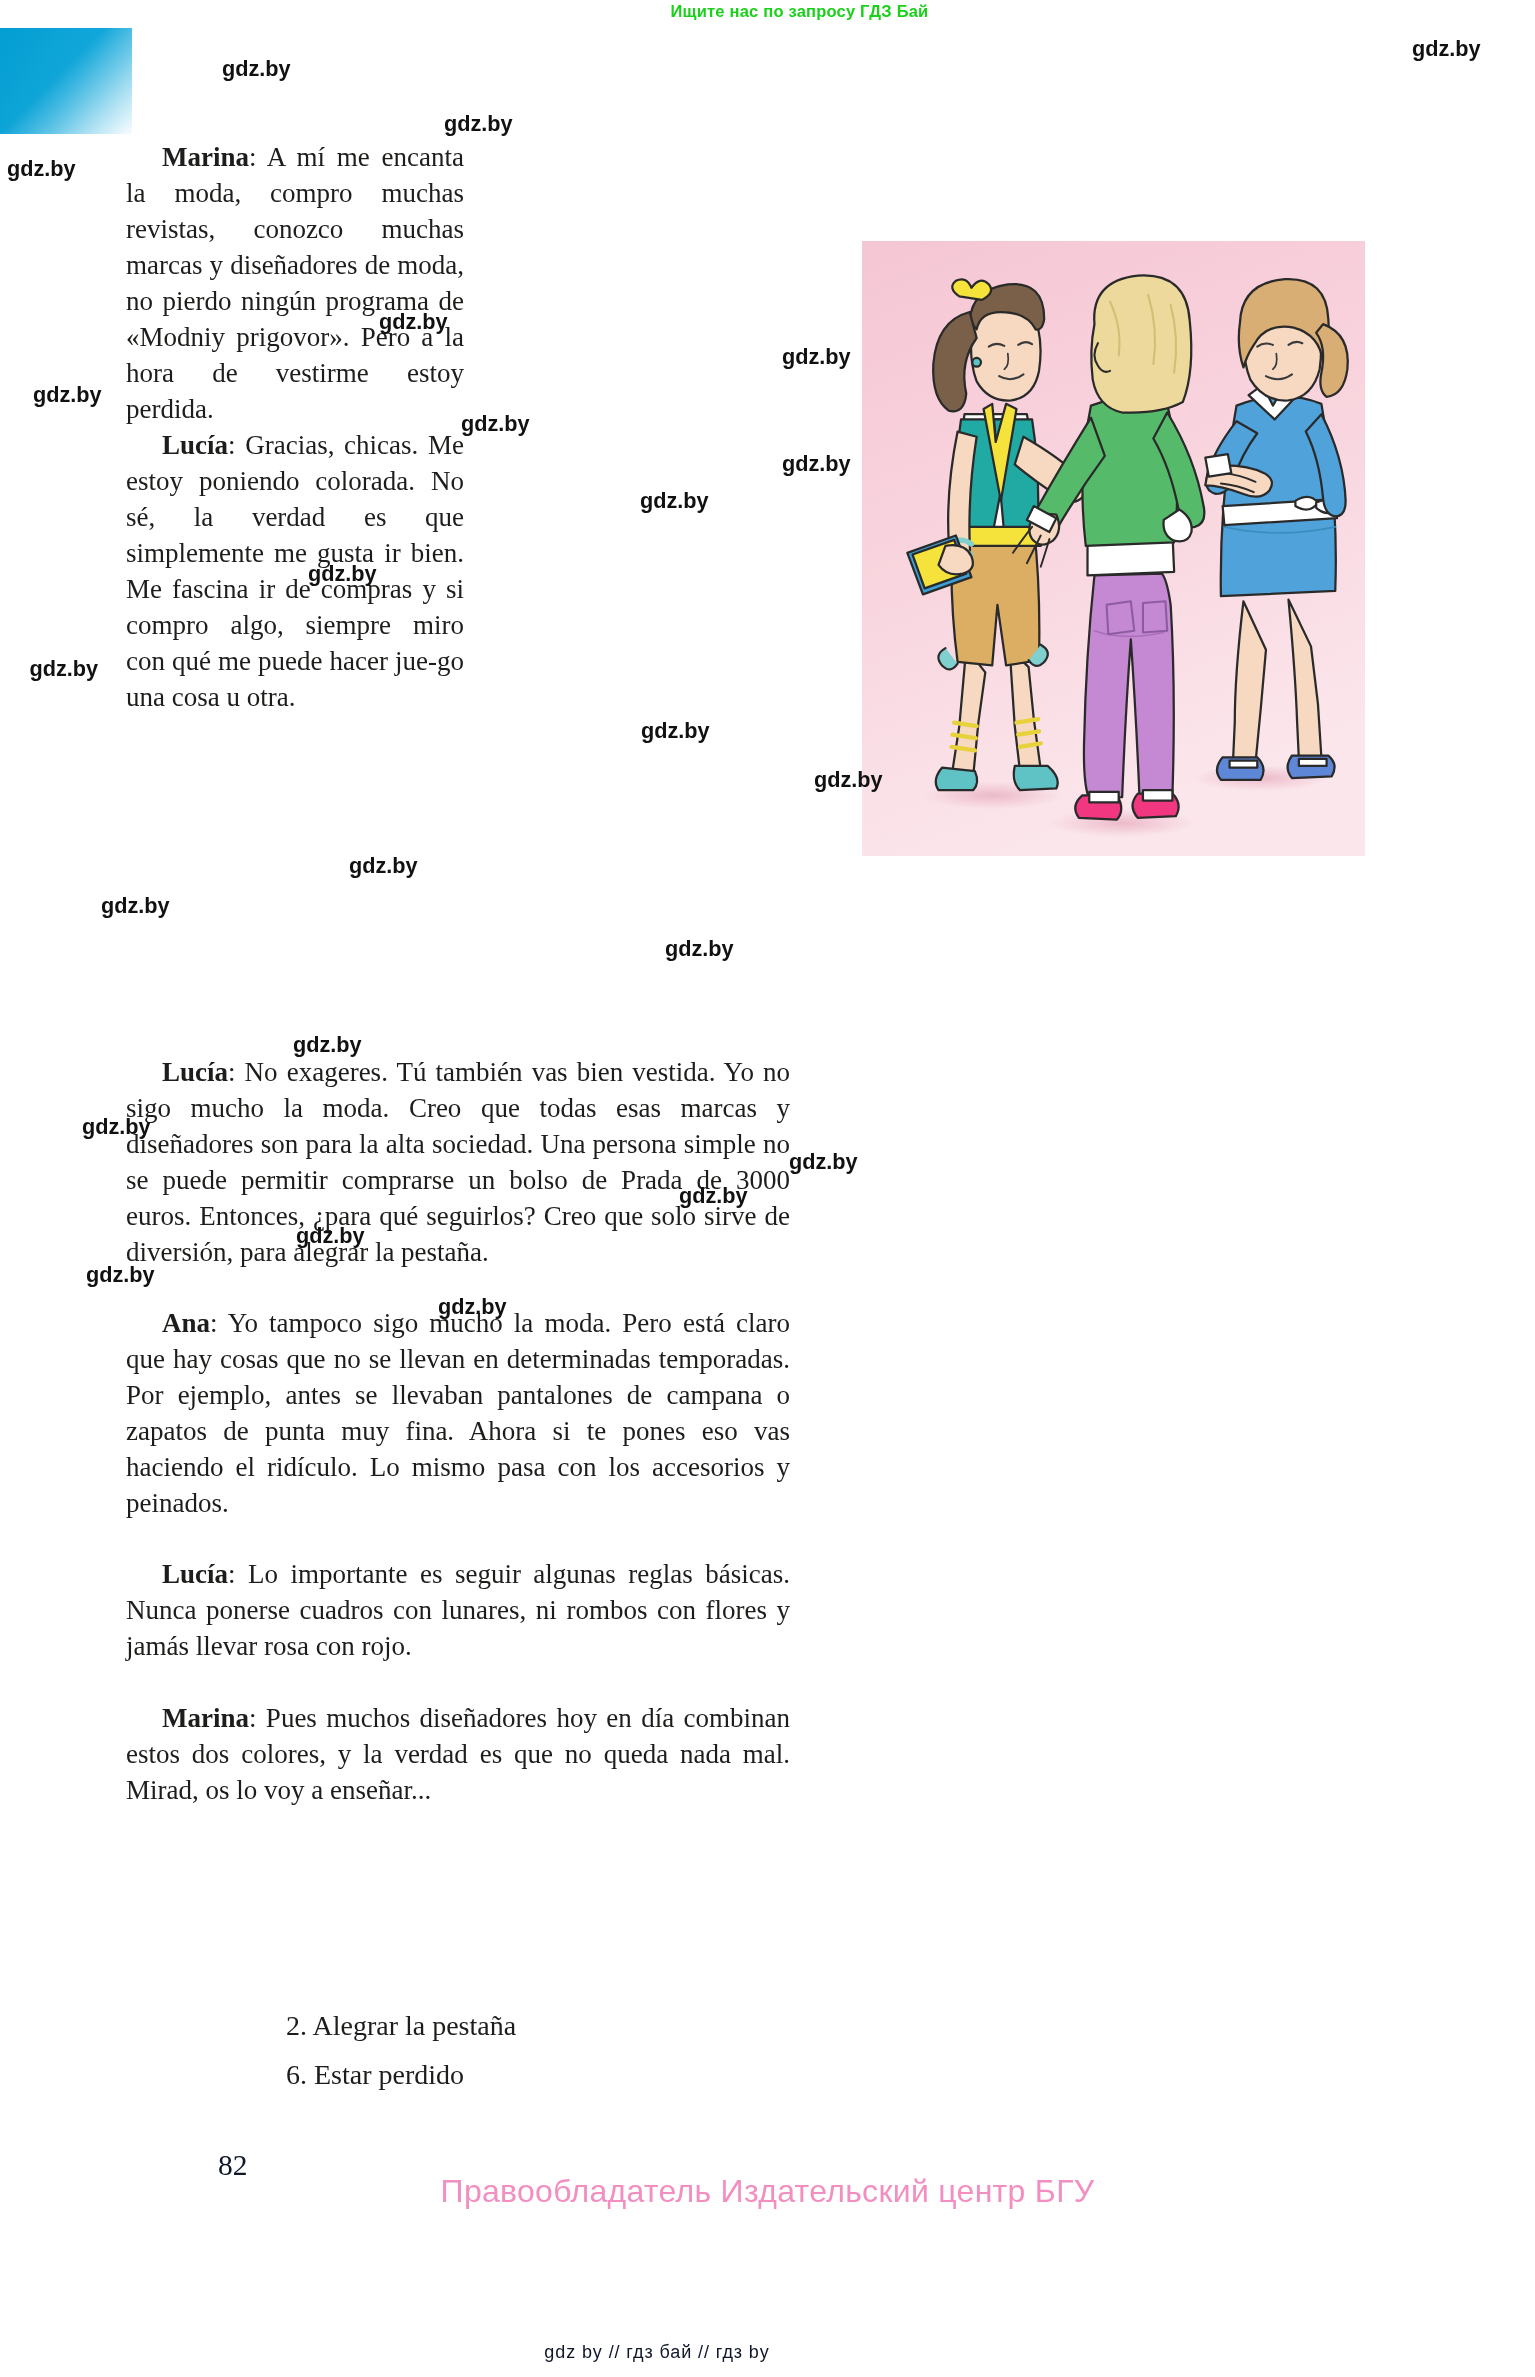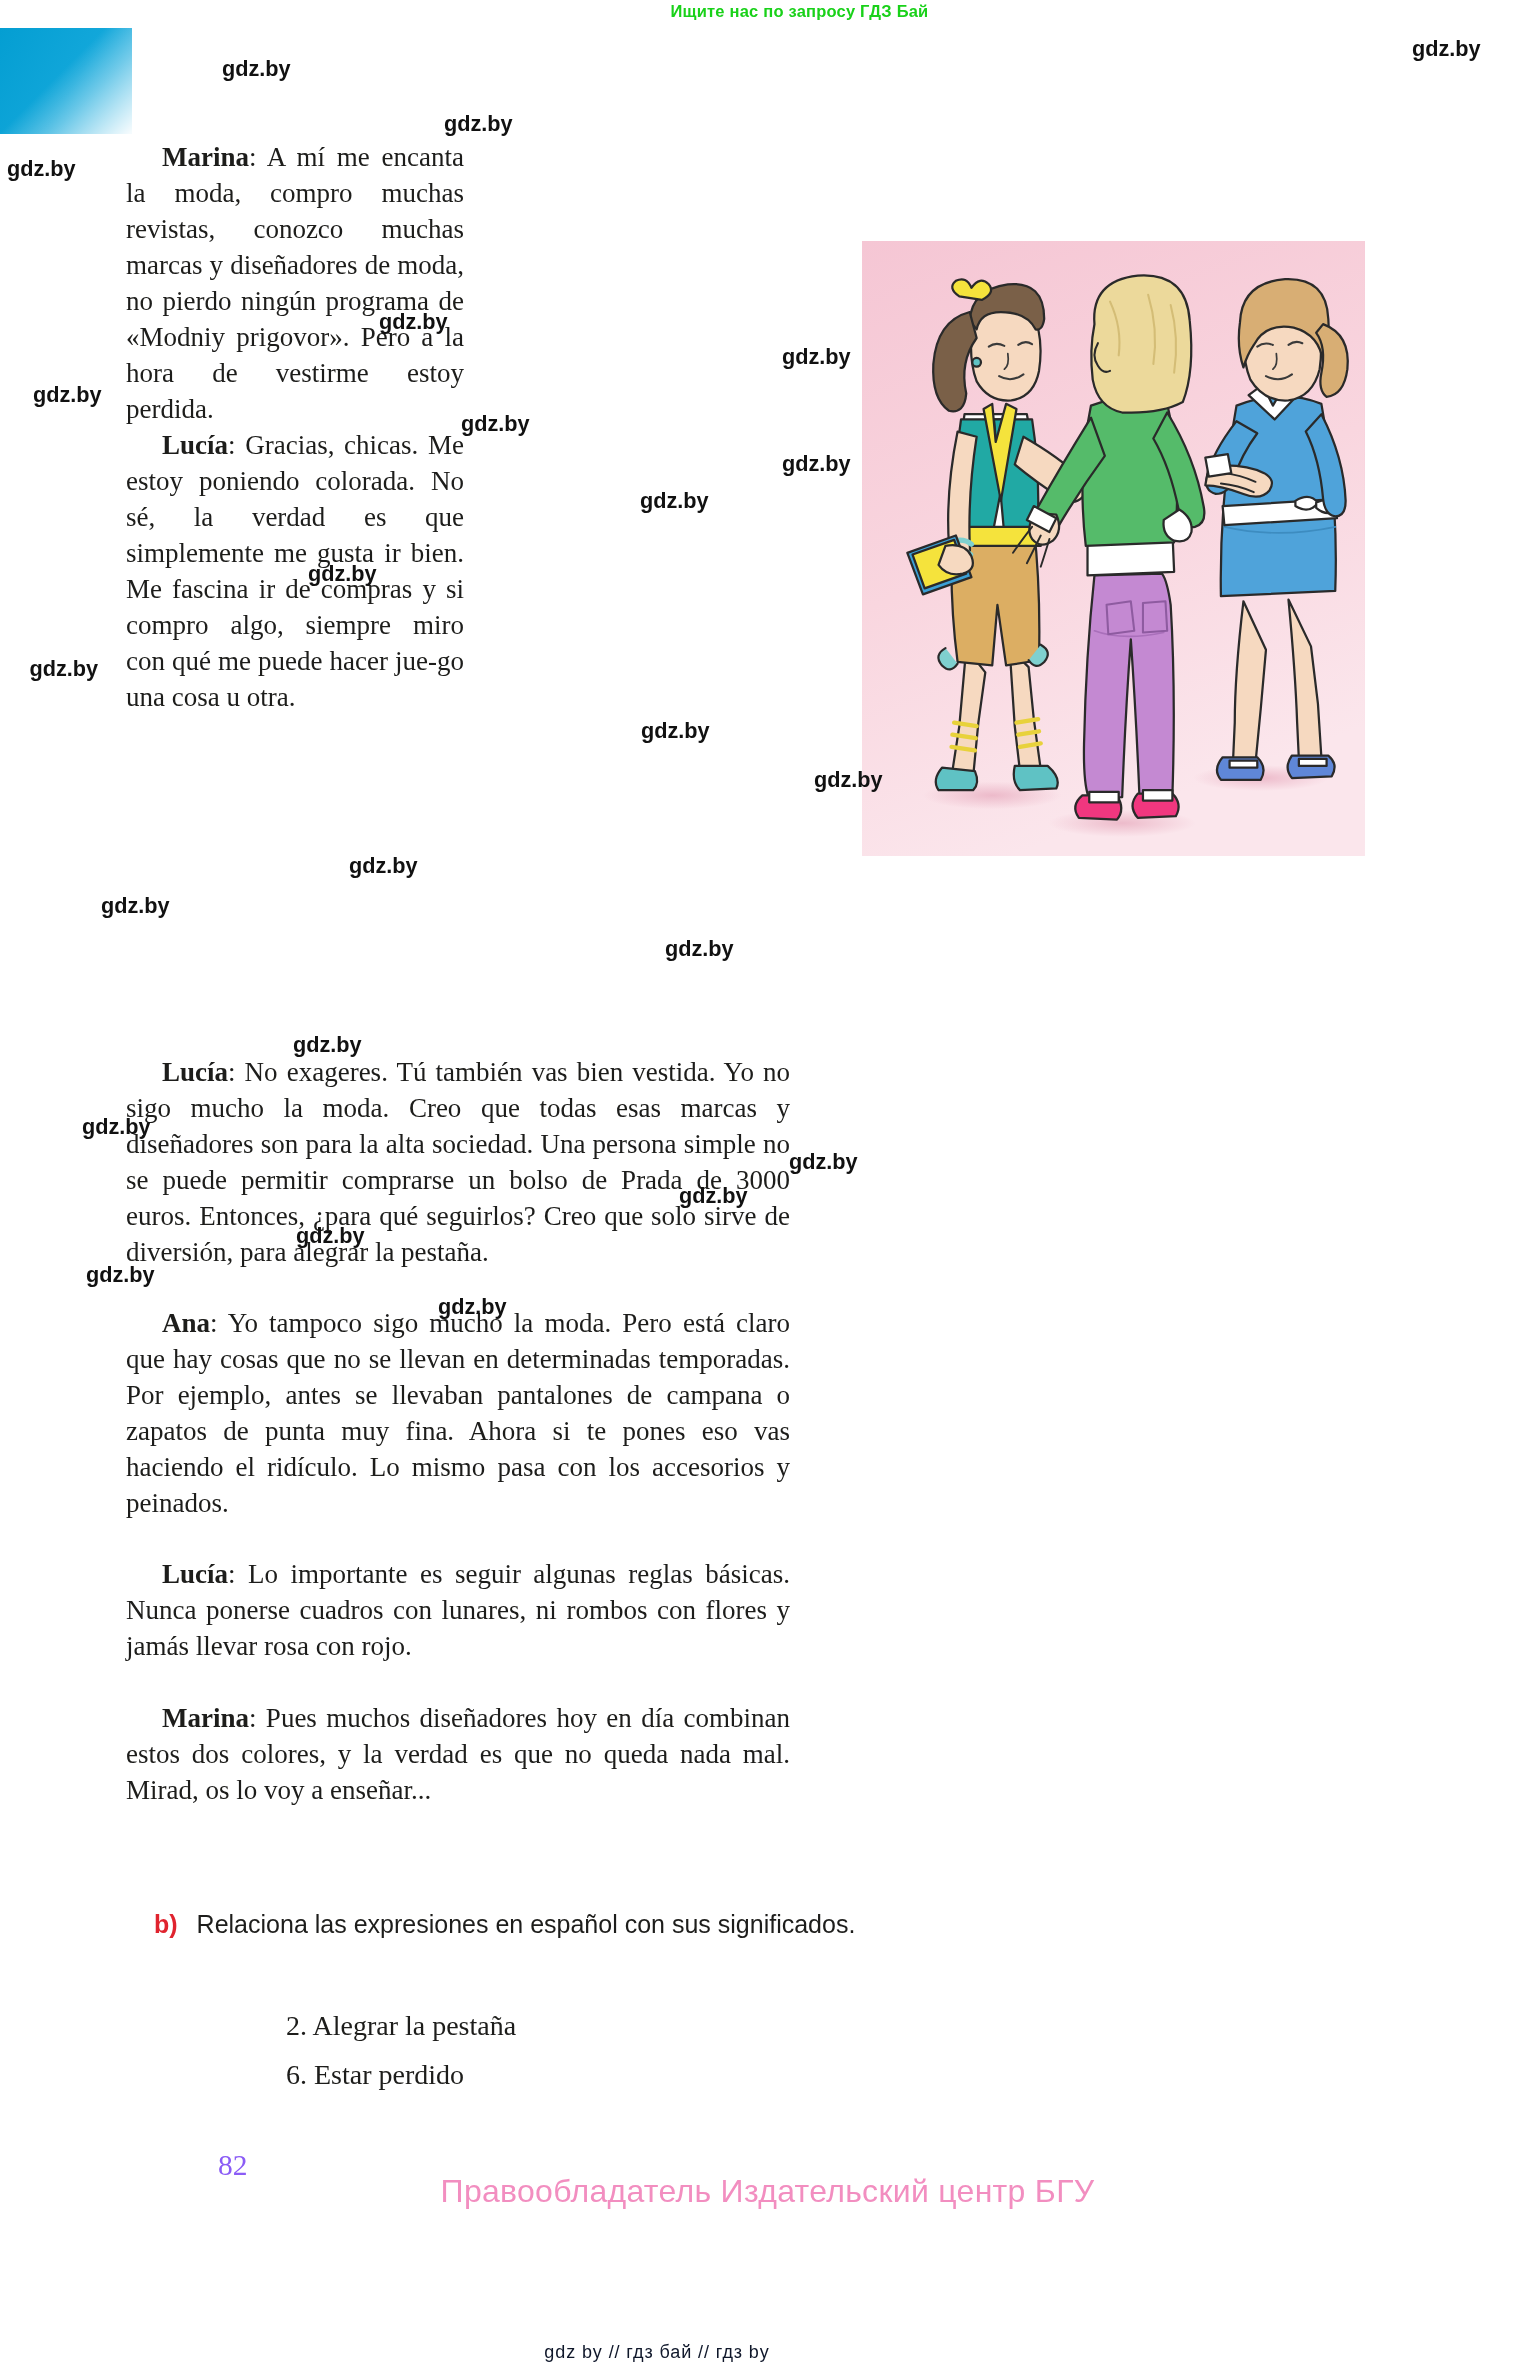--- a/index.html
+++ b/index.html
@@ -132,21 +132,21 @@
     color: #1d1d1b;
   }
 
   
   #page-number {
     position: absolute;
     left: 218px;
     top: 2149px;
     font-family: "Liberation Serif", serif;
     font-size: 29.5px;
-    color: #8b5cf6;
+    color: #0f172a;
   }
   #copyright {
     position: absolute;
     left: 0;
     top: 2173px;
     width: 1535px;
     text-align: center;
     color: #f28ec0;
     font-family: "Liberation Sans", sans-serif;
     font-size: 32px;
@@ -349,23 +349,20 @@
   </div>
 
   <div class="txt" id="para-ana">
     <span class="indent"></span><b>Ana</b><span>: Yo tampoco sigo mucho la moda. Pero está claro que hay cosas que no se llevan en determinadas temporadas. Por ejemplo, antes se llevaban pantalones de campana o zapatos de punta muy fina. Ahora si te pones eso vas haciendo el ridículo. Lo mismo pasa con los accesorios y peinados.</span>
   </div>
 
   <div class="txt" id="para-marina2">
     <span class="indent"></span><b>Marina</b><span>: Pues muchos diseñadores hoy en día combinan estos dos colores, y la verdad es que no queda nada mal. Mirad, os lo voy a enseñar...</span>
   </div>
 
-  <div id="exercise-b">
-    <span class="marker">b)</span><span>Relaciona las expresiones en español con sus significados.</span>
-  </div>
 
   <div id="expr-list">
     <div>2. Alegrar la pestaña</div>
     <div>6. Estar perdido</div>
   </div>
 
   <div id="page-number">82</div>
   <div id="copyright">Правообладатель Издательский центр БГУ</div>
   <div id="bottom-links">gdz by  //  гдз бай  //  гдз by</div>
 

